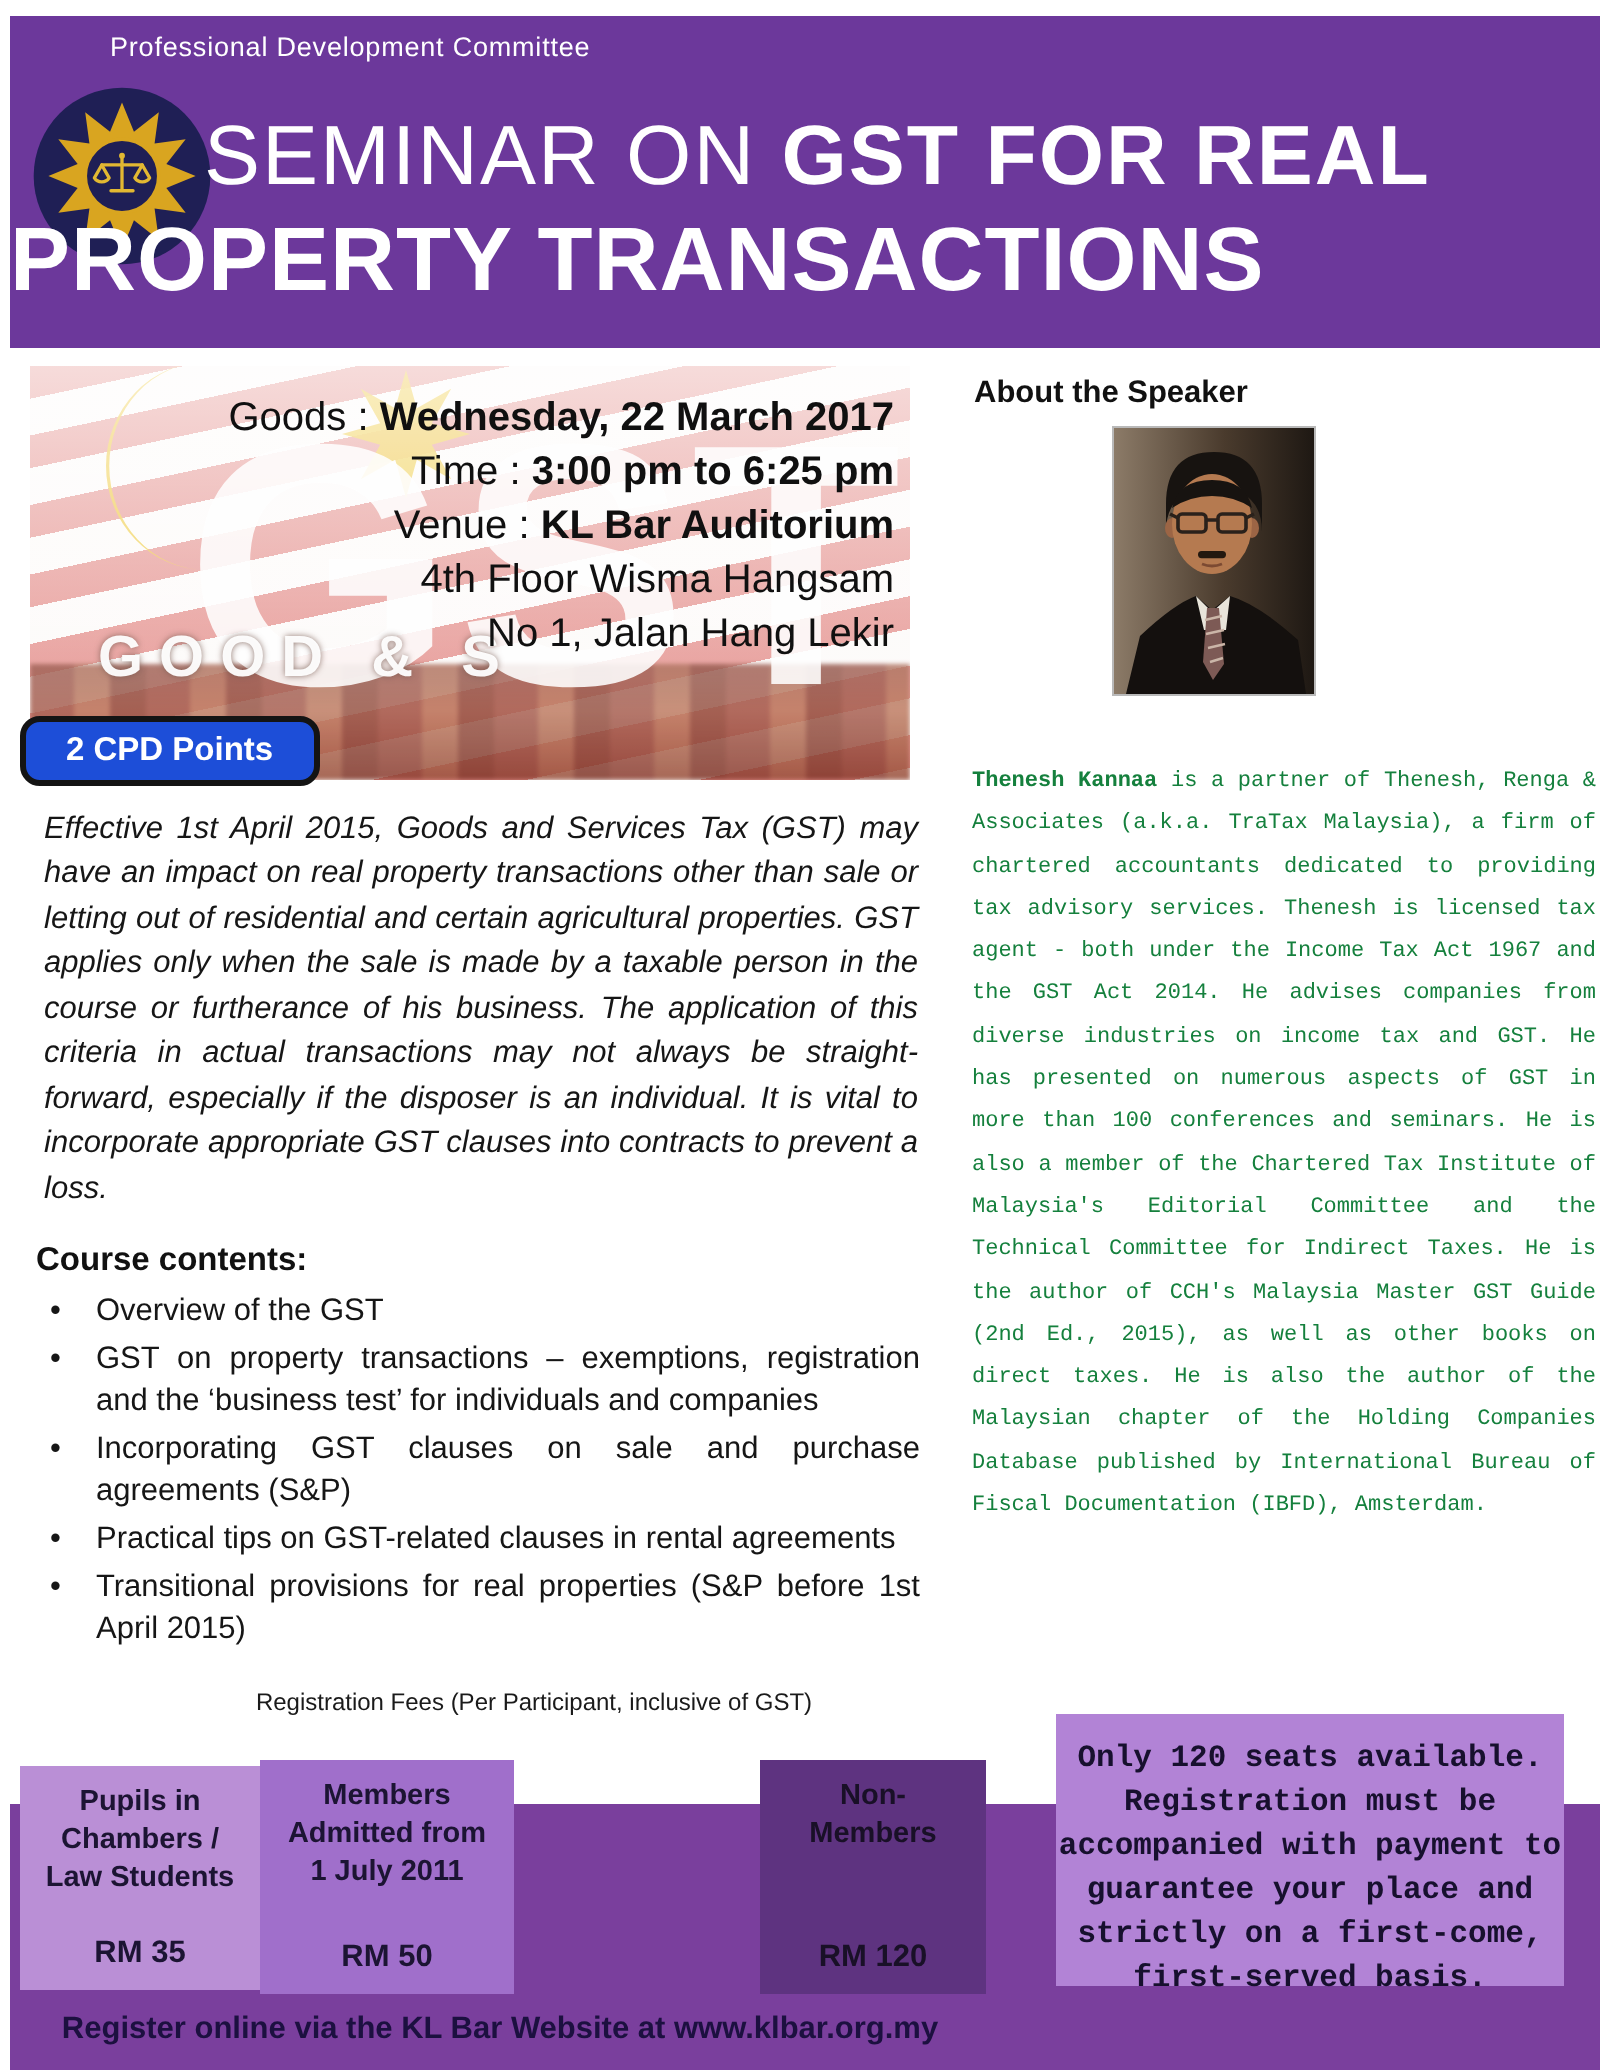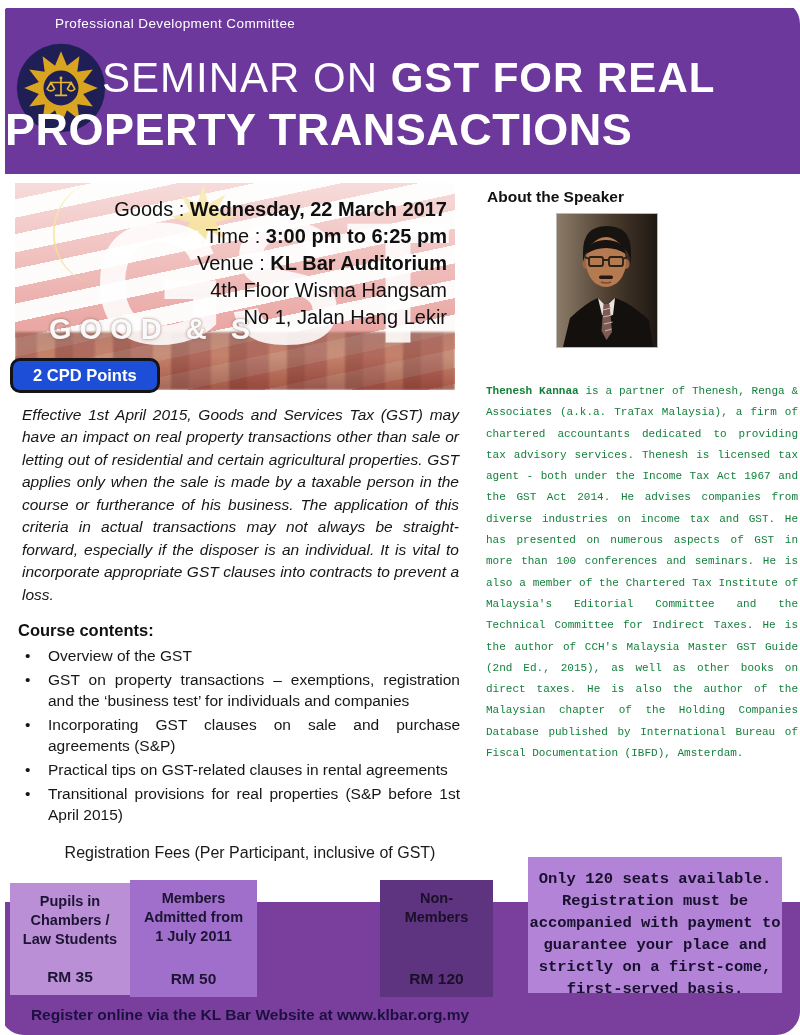--- a/index.html
+++ b/index.html
@@ -1,20 +1,19 @@
 <!DOCTYPE html>
 <html><head>
 <meta charset="utf-8">
 <style>
   html,body { margin:0; padding:0; background:#fff; }
   #page {
     position:relative; width:800px; height:1035px; background:#fff;
     font-family:"Liberation Sans","DejaVu Sans",sans-serif; overflow:hidden;
     color:#111;
-    border-radius:24px;
   }
   
   .hd { position:absolute; left:5px; top:8px; width:795px; height:166px; background:#6c389b; }
   .committee { position:absolute; left:50px; top:8px; color:#fff; font-size:13.5px; letter-spacing:.4px; font-weight:400; }
   .logo { position:absolute; left:10px; top:32px; width:92px; height:96px; }
   .title1 { position:absolute; left:97px; top:46px; font-size:42px; color:#fff; letter-spacing:1px; white-space:nowrap; }
   .title1 .t-reg { font-weight:400; }
   .title1 .t-bold { font-weight:700; }
   .title2 { position:absolute; left:0px; top:96px; font-size:45px; font-weight:700; color:#fff; letter-spacing:.5px; white-space:nowrap; }
   
@@ -49,21 +48,21 @@
   .course li { position:relative; padding-left:30px; font-size:15.5px; line-height:21px; margin-bottom:3px;
     text-align:justify; color:#161616; }
   .course li::before { content:"\2022"; position:absolute; left:7px; top:0; }
   
   .spk-h { position:absolute; left:487px; top:188px; margin:0; font-size:15.5px; font-weight:700; color:#111; }
   .photo { position:absolute; left:556px; top:213px; width:100px; height:133px; border:1px solid #b9b9b9; background:#555; }
   .photo svg { display:block; }
   .bio { position:absolute; left:486px; top:381px; width:312px; margin:0; font-size:11px; line-height:21.3px;
     text-align:justify; color:#15803d;font-family:Liberation Mono, monospace; }
   
-  .fees-h { position:absolute; left:0; top:844px; width:500px; text-align:center; font-size:16px; color:#1a1a1a; }
+  .fees-h { position:absolute; left:17px; top:844px; width:500px; text-align:center; font-size:12px; color:#1a1a1a; }
   .band { position:absolute; left:5px; top:902px; width:795px; height:133px; background:#7a3f9d; }
   .tier { position:absolute; top:880px; height:117px; text-align:center; color:#1c1433; box-sizing:border-box; }
   .tier .t-label { font-weight:700; font-size:14.5px; line-height:19px; padding-top:9px; white-space:pre-line; }
   .tier .t-price { position:absolute; bottom:9px; left:0; width:100%; font-weight:700; font-size:15.5px; }
   .tier1 { left:10px;  width:120px; top:883px; height:112px; }
   .tier2 { left:130px; width:127px; }
   .tier3 { left:257px; width:123px; }
   .tier4 { left:380px; width:113px; color:#191027; }
   .notice { position:absolute; left:528px; top:857px; width:254px; height:136px; background:#b283d6;
     color:#17102e; font-weight:700; font-size:15.5px; line-height:22px; text-align:center;

